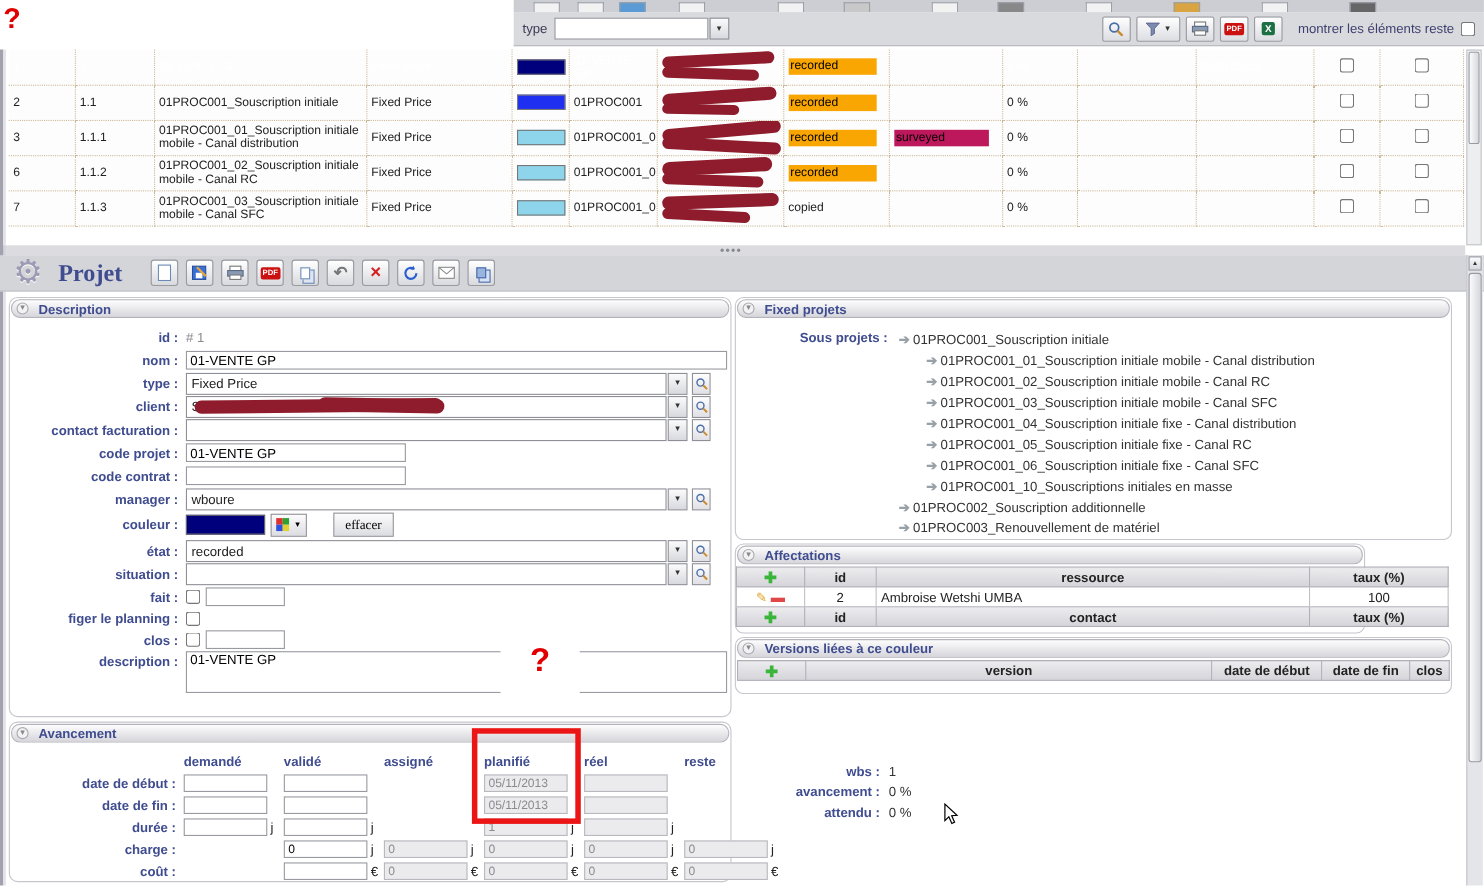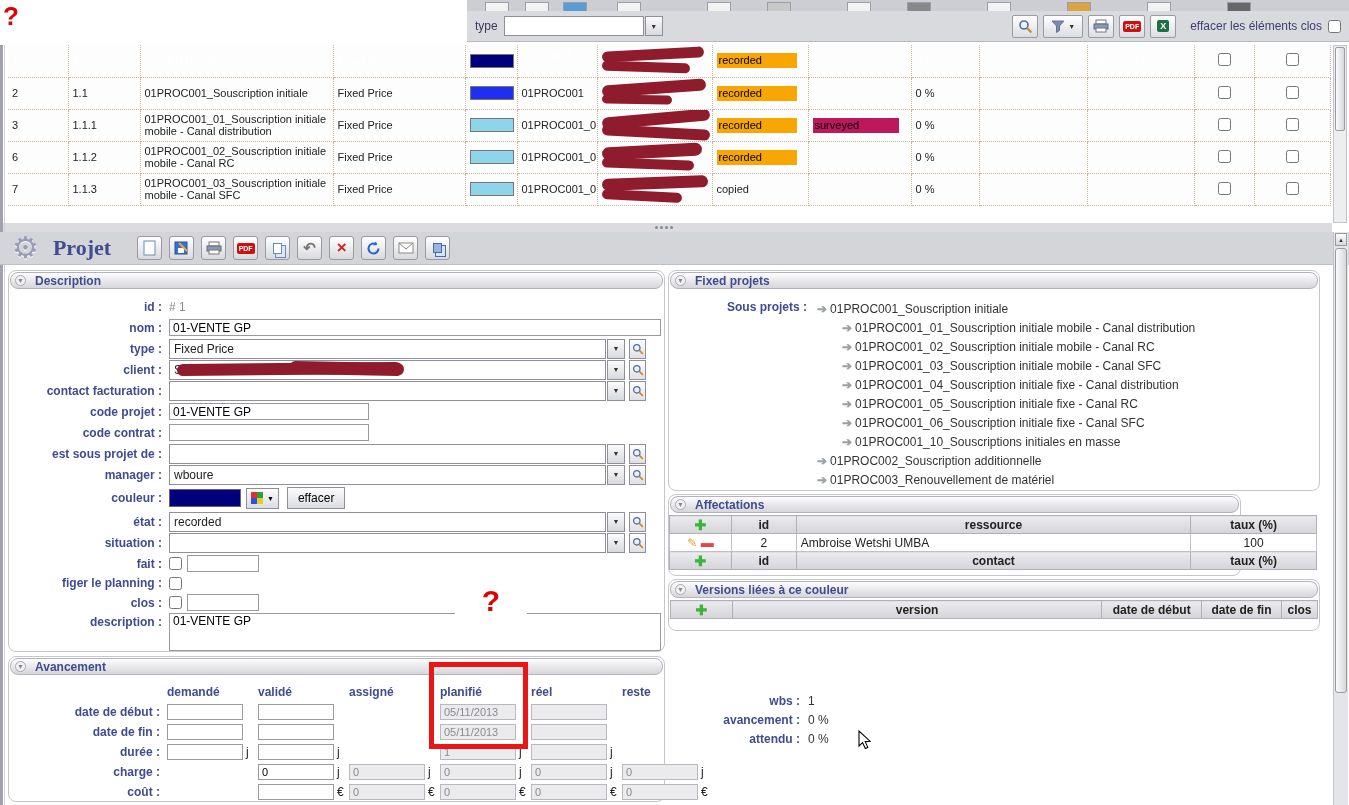--- a/index.html
+++ b/index.html
@@ -162,21 +162,21 @@
           <rect x="1" y="5" width="14" height="5" fill="#8a9ab5" stroke="#5a6a85"></rect>
           <rect x="3" y="9" width="10" height="4" fill="#fff" stroke="#777"></rect>
         </svg>
     </button>
     <button class="icon-btn">
       <span style="background:#c11;color:#fff;font-size:7px;font-weight:bold;padding:2px 2px;border-radius:2px">PDF</span>
     </button>
     <button class="icon-btn">
       <span style="background:#1d7044;color:#fff;font-size:9px;font-weight:bold;padding:1px 3px;border-radius:2px">X</span>
     </button>
-    <span id="show-closed-label">effacer les éléments clos</span>
+    <span id="show-closed-label">montrer les éléments reste</span>
     <input type="checkbox" style="">
   </div>
 </div>
 
 <table class="abs" id="proj-table">
   <colgroup>
     <col style="width:60px">
       <col style="width:72px">
       <col style="width:193px">
       <col style="width:132px">
@@ -430,33 +430,20 @@
       </div>
     <div class="frow">
         <div class="flabel">code projet :</div>
       <input class="tinput w-narrow" value="01-VENTE GP" style="">
       </div>
     <div class="frow">
         <div class="flabel">code contrat :</div>
       <input class="tinput w-narrow" style="">
       </div>
     <div class="frow">
-        <div class="flabel">est sous projet de :</div>
-      <div class="combo">
-          <div class="combo-box w-sel"></div>
-          <div class="combo-arrow">▼</div>
-        </div>
-      <button class="magbtn">
-          <svg width="12" height="12" viewBox="0 0 15 15">
-            <circle cx="6" cy="6" r="4" fill="none" stroke="#4a6ea9" stroke-width="1.6"></circle>
-            <line x1="9" y1="9" x2="13.5" y2="13.5" stroke="#c98a2a" stroke-width="2.2"></line>
-          </svg>
-        </button>
-      </div>
-    <div class="frow">
         <div class="flabel">manager :</div>
       <div class="combo">
           <div class="combo-box w-sel">
             <span>wboure</span>
           </div>
           <div class="combo-arrow">▼</div>
         </div>
       <button class="magbtn">
           <svg width="12" height="12" viewBox="0 0 15 15">
             <circle cx="6" cy="6" r="4" fill="none" stroke="#4a6ea9" stroke-width="1.6"></circle>
@@ -469,21 +456,21 @@
       <div style="width: 72px; height: 18px; border: 1px solid rgb(102, 102, 102); background-color: rgb(0, 0, 125);"></div>
       <button style="margin-left:5px;height:21px;display:flex;align-items:center;border:1px solid #8f8f98;background:linear-gradient(#fcfcfd,#dcdde2);padding:0 4px">
         <svg width="12" height="12" viewBox="0 0 12 12">
             <rect x="0" y="0" width="6" height="6" fill="#e03030"></rect>
             <rect x="6" y="0" width="6" height="6" fill="#30a030"></rect>
             <rect x="0" y="6" width="6" height="6" fill="#3050e0"></rect>
             <rect x="6" y="6" width="6" height="6" fill="#e0d030"></rect>
           </svg>
         <span style="font-size:7px;margin-left:4px">▼</span>
         </button>
-      <button style="margin-left:8px;height:22px;border:1px solid #8f8f98;background:linear-gradient(#fcfcfd,#dcdde2);padding:0 10px;font-family:Liberation Sans, sans-serif;font-size:12px">effacer</button>
+      <button style="margin-left:24px;height:22px;border:1px solid #8f8f98;background:linear-gradient(#fcfcfd,#dcdde2);padding:0 10px;font-family:Liberation Serif, serif;font-size:12px">effacer</button>
       </div>
     <div class="frow">
         <div class="flabel">état :</div>
       <div class="combo">
           <div class="combo-box w-sel">
             <span>recorded</span>
           </div>
           <div class="combo-arrow">▼</div>
         </div>
       <button class="magbtn">

